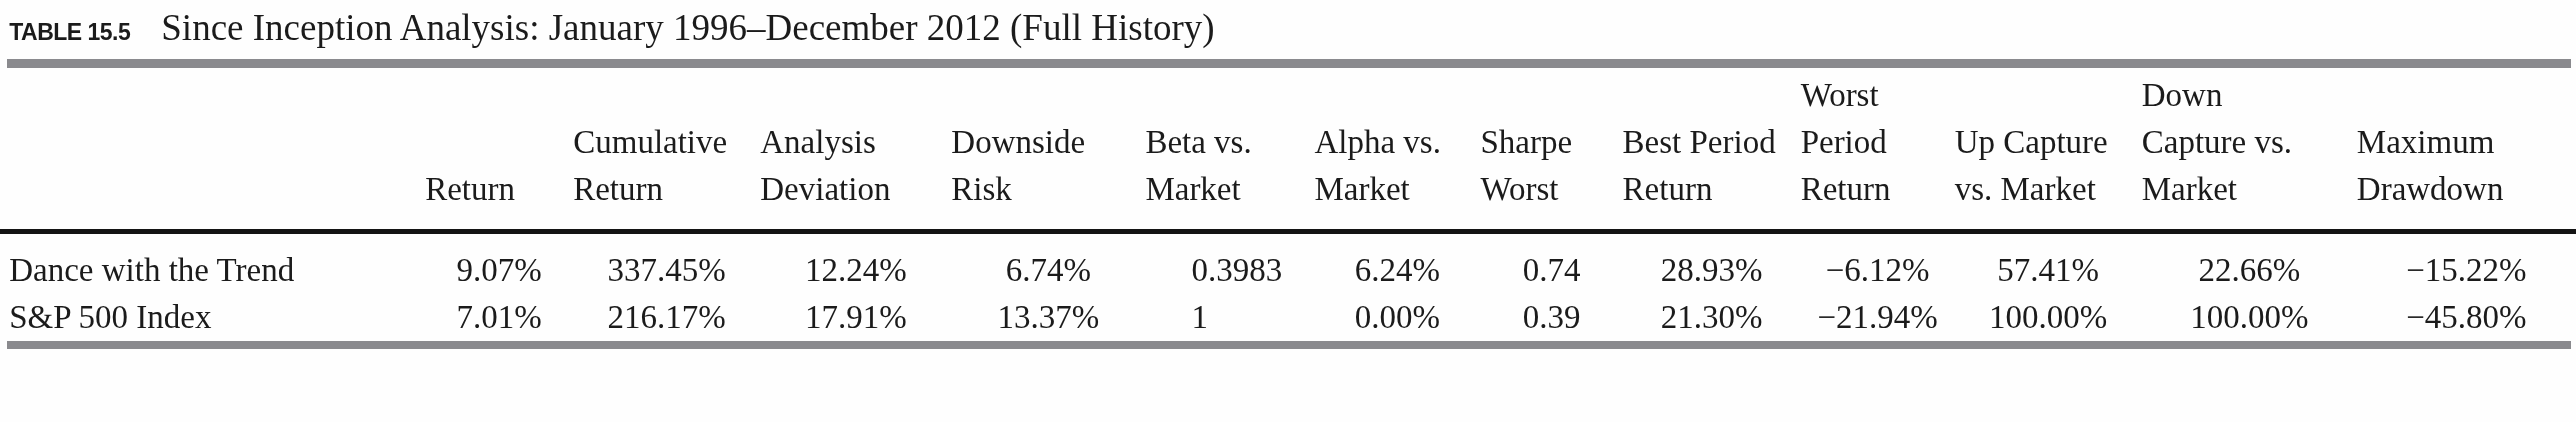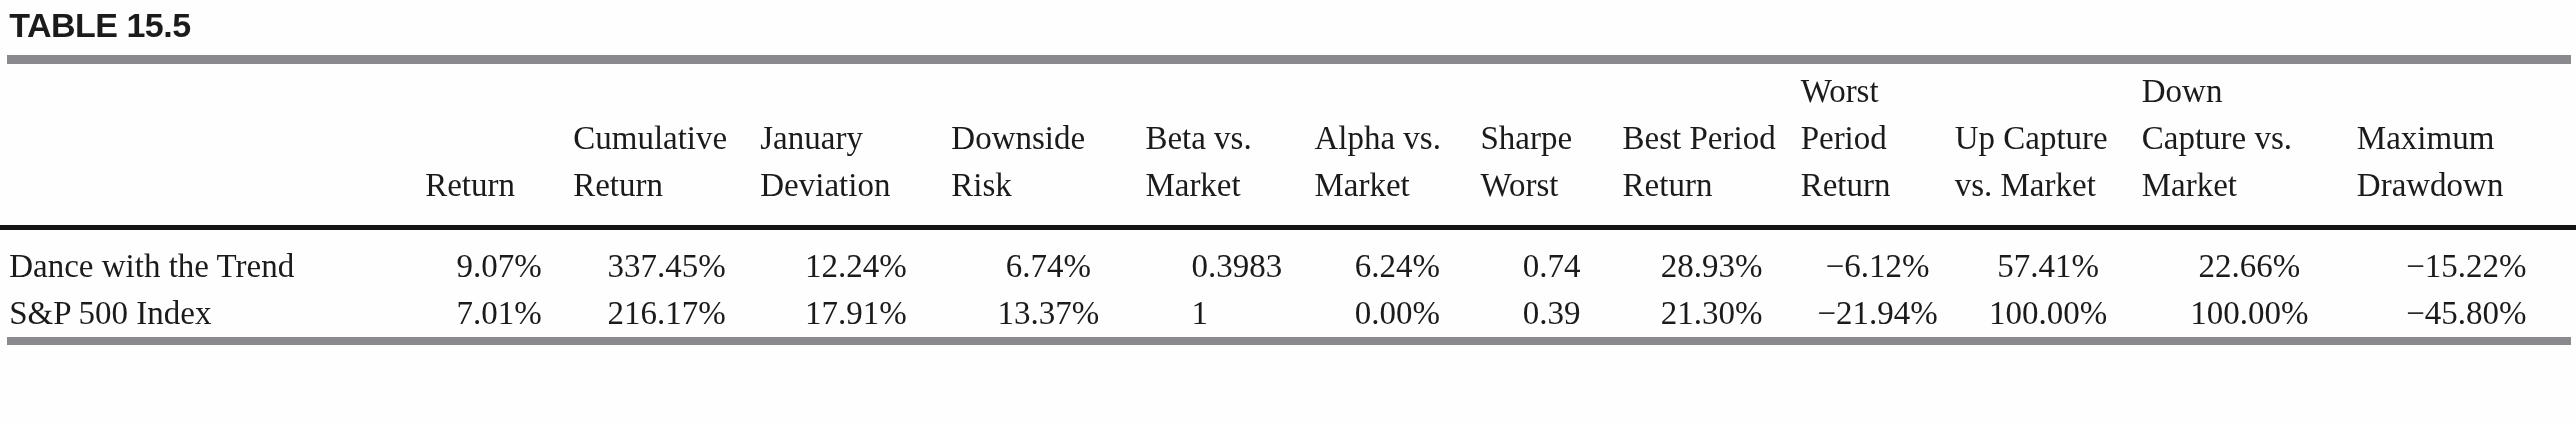--- a/index.html
+++ b/index.html
@@ -16,21 +16,21 @@
   .title-row {
     display: flex;
     align-items: baseline;
     gap: 31px;
     padding: 5.5px 0 0 9.2px;
     white-space: nowrap;
   }
   .table-label {
     font-family: "Liberation Sans", "DejaVu Sans", sans-serif;
     font-weight: 700;
-    font-size: 34px;
+    font-size: 23px;
     letter-spacing: -0.5px;
   }
   .table-caption { font-size: 37px; }
   .rule {
     height: 9.2px;
     background: var(--rule_gray, #8a8a8e);
     margin: 0 5.5px 0 7.4px;
   }
   .rule.top { margin-top: 10.2px; }
   .rule.bottom { height: 8.3px; }
@@ -59,20 +59,21 @@
   tbody td.beta { text-align: left; padding-left: 46px; }
   tbody tr:first-child th, tbody tr:first-child td { padding-top: 13px; }
 </style>
 </head>
 <body>
 
 <div class="page">
 
   <div class="title-row">
     <span class="table-label">TABLE 15.5</span>
+    <span class="table-caption">Since Inception Analysis: January 1996–December 2012 (Full History)</span>
   </div>
 
   <div class="rule top"></div>
 
   <table class="stats">
     <colgroup>
       <col style="width:425px">
         <col style="width:148px">
         <col style="width:187px">
       <col style="width:191px">
@@ -85,21 +86,21 @@
         <col style="width:187px">
         <col style="width:215px">
       <col style="width:219px">
     </colgroup>
     <thead>
       <tr>
         <th></th>
         <th>Return</th>
         <th>Cumulative
 Return</th>
-        <th>January
+        <th>Analysis
 Deviation</th>
         <th>Downside
 Risk</th>
         <th>Beta vs.
 Market</th>
         <th>Alpha vs.
 Market</th>
         <th>Sharpe
 Worst</th>
         <th>Best Period

